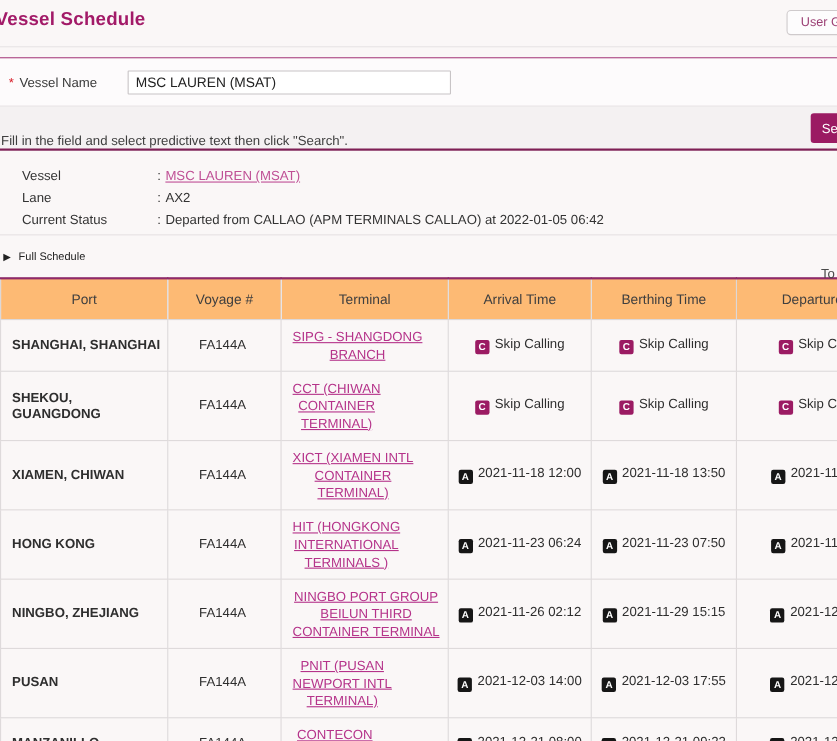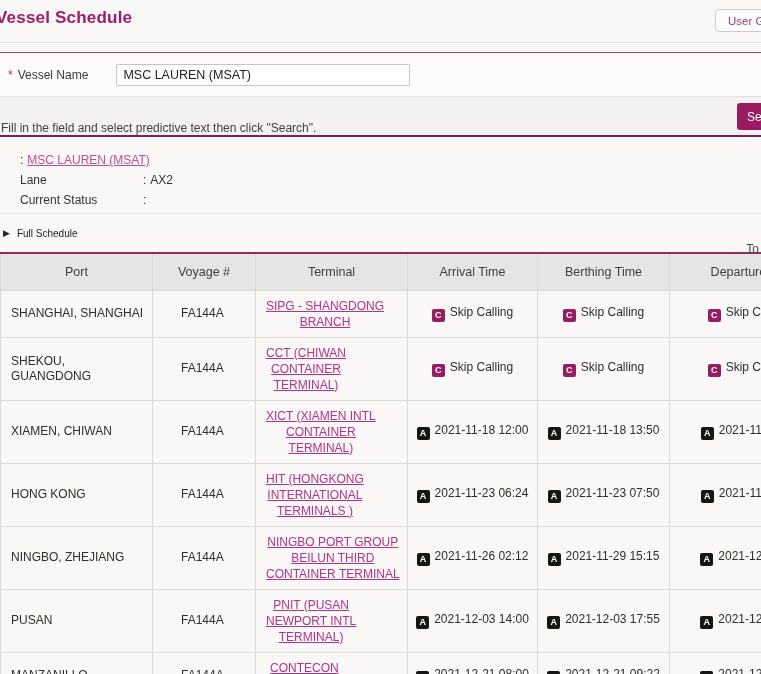--- a/index.html
+++ b/index.html
@@ -62,28 +62,28 @@
   .fs-arrow{font-size:9px;color:#222;margin-right:7px;}
   .fs-label{font-size:10px;color:#222;}
   .fs-right{font-size:12px;color:#4a4a4a;margin-top:32px;}
   
   table.sched{
     border-collapse:collapse;table-layout:fixed;width:820px;
     border-top:2px solid #8e2a68;
   }
   .sched th{
     height:37px;font-size:12.5px;font-weight:normal;color:#3f3f3f;
-    border:1px solid #dcd8d9;border-top:none;background:#e5e5e5;
+    border:1px solid #dcd8d9;border-top:none;background:#fdba74;
     text-align:center;box-sizing:border-box;white-space:nowrap;overflow:hidden;
   }
   .sched td{
     border:1px solid #dedadb;font-size:12px;color:#2e2e2e;
     vertical-align:middle;padding:7px 6px;line-height:15px;box-sizing:border-box;
   }
-  td.c-port{padding-left:10px;white-space:pre-line;}
+  td.c-port{padding-left:10px;white-space:pre-line;font-weight:bold;}
   td.c-voy{padding-left:28px;}
   td.c-term{padding-left:10px;}
   td.c-time{text-align:center;white-space:nowrap;overflow:hidden;}
   .tlink{color:#b5338a;text-decoration:underline;cursor:pointer;white-space:pre-line;line-height:16px;display:inline-block;text-align:center;}
   .badge{
     display:inline-block;width:13px;height:13px;line-height:13px;border-radius:2px;
     color:#fff;font-size:9px;font-weight:bold;text-align:center;
     margin-right:5px;vertical-align:-2px;
   }
   .badge[data-type="C"]{background:#9b1b63;}
@@ -104,31 +104,33 @@
   <input class="vessel-input" type="text" value="MSC LAUREN (MSAT)" style="">
 </div>
 
 <div class="hint-band">
   <span class="hint-text">Fill in the field and select predictive text then click "Search".</span>
   <button class="search-btn">Se</button>
 </div>
 
 <div class="summary">
   <div class="sum-row">
+    <span class="sum-label">Vessel</span>
     <span class="sum-colon">:</span>
     <a class="sum-link">MSC LAUREN (MSAT)</a>
   </div>
   <div class="sum-row">
     <span class="sum-label">Lane</span>
     <span class="sum-colon">:</span>
     <span>AX2</span>
   </div>
   <div class="sum-row">
     <span class="sum-label">Current Status</span>
     <span class="sum-colon">:</span>
+    <span>Departed from CALLAO (APM TERMINALS CALLAO) at 2022-01-05 06:42</span>
   </div>
 </div>
 
 <div class="fullsched">
   <div class="fs-left">
     <span class="fs-arrow">▶</span>
     <span class="fs-label">Full Schedule</span>
   </div>
   <span class="fs-right">To</span>
 </div>

